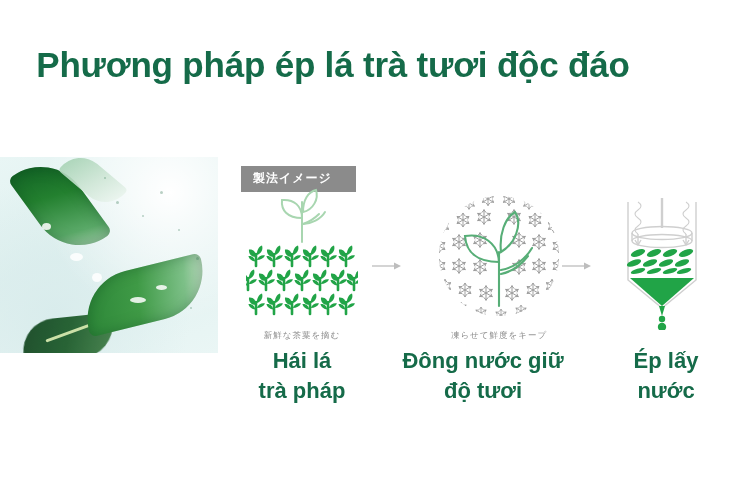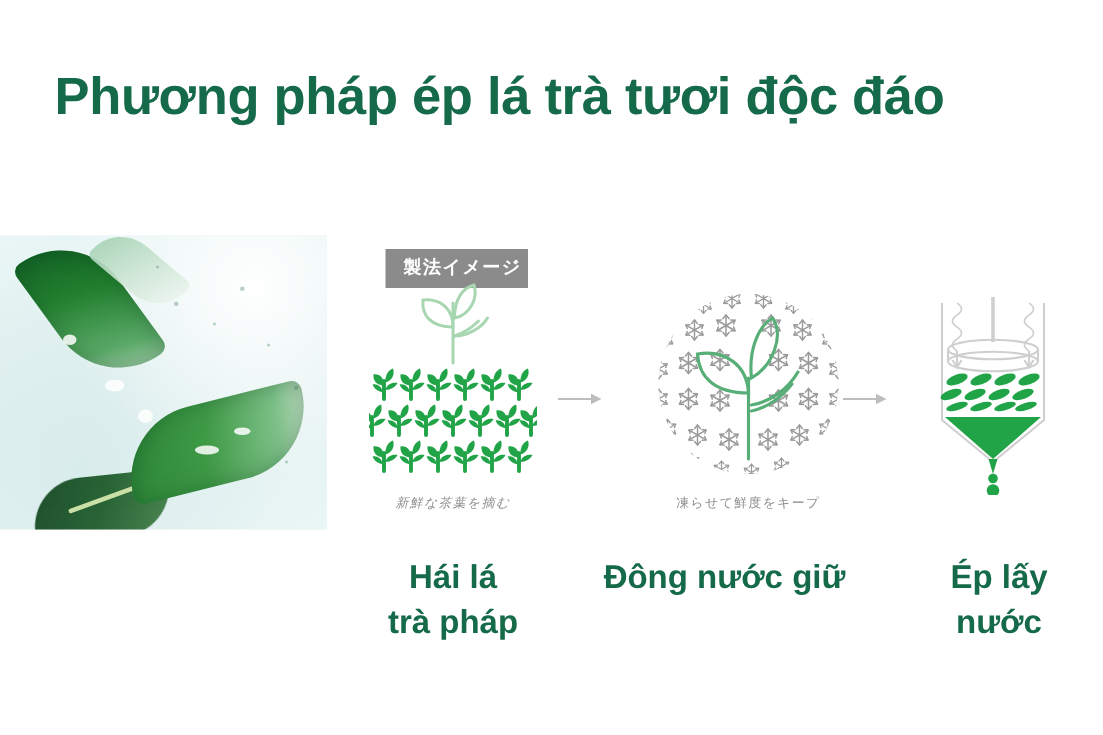--- a/index.html
+++ b/index.html
@@ -116,33 +116,32 @@
     height: 195px;
   }
   .badge {
     position: absolute;
     left: 9px;
     top: 6px;
     background: #8b8b8b;
     color: #ffffff;
     font-size: 12px;
     font-weight: bold;
-    padding: 4px 4px 5px 12px;
+    padding: 4px 24px 5px 12px;
     letter-spacing: 1px;
     white-space: nowrap;
-    margin-left: 16px;
   }
   .step {
     position: absolute;
     top: 28px;
     width: 140px;
     height: 165px;
     text-align: center;
   }
-  .step-1 { left: 0px; font-style: italic; }
+  .step-1 { left: 0px; }
   .step-2 { left: 188px; width: 158px; }
   .step-3 { left: 360px; }
   .step-art {
     position: relative;
     height: 140px;
     width: 100%;
   }
   .jp-caption {
     font-size: 8.5px;
     color: #8d8d8d;
@@ -167,21 +166,21 @@
   
   .snow-sphere { position: absolute; left: 50%; top: 2px; transform: translateX(-50%); }
 
   
   .press { position: absolute; left: 50%; top: 0px; transform: translateX(-50%); }
 
   
   .captions {
     position: absolute;
     left: 232px;
-    top: 370px;
+    top: 346px;
     width: 503px;
     height: 80px;
   }
   .caption {
     position: absolute;
     top: 0;
     text-align: center;
     font-size: 22px;
     font-weight: bold;
     color: #156b49;
@@ -473,18 +472,19 @@
   </div>
 </div>
 
 <div class="captions">
   <div class="caption cap-1">
     <div>Hái lá</div>
     <div>trà pháp</div>
   </div>
   <div class="caption cap-2">
     <div>Đông nước giữ</div>
+    <div>độ tươi</div>
   </div>
   <div class="caption cap-3">
     <div>Ép lấy</div>
     <div>nước</div>
   </div>
 </div>
 
 </body></html>

